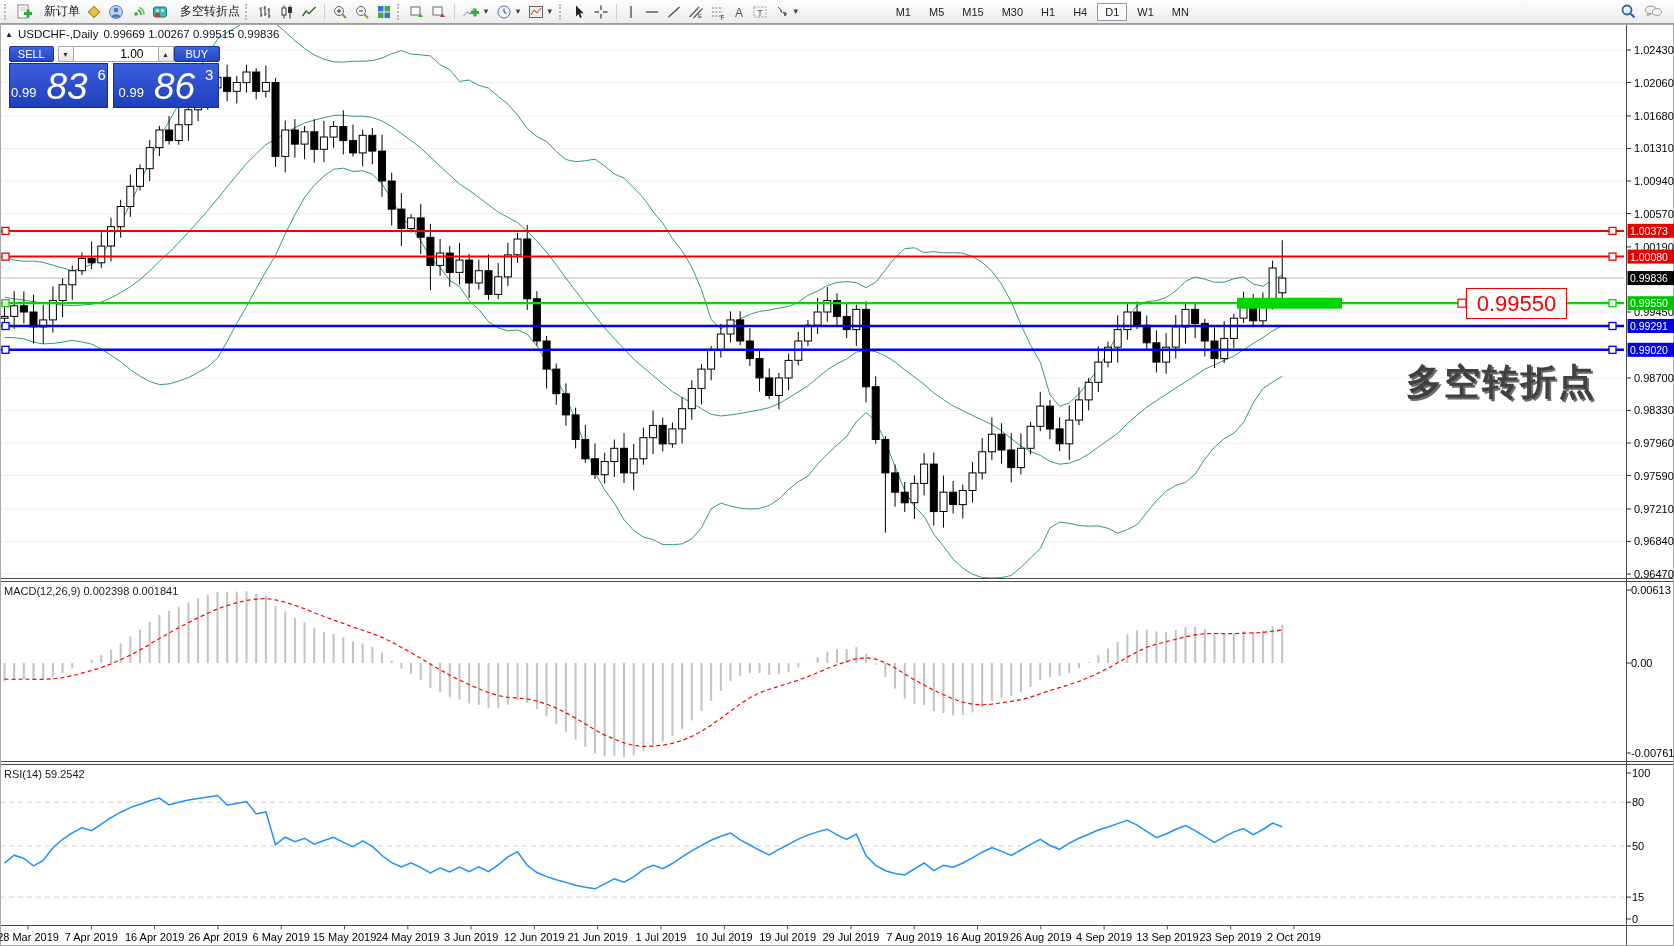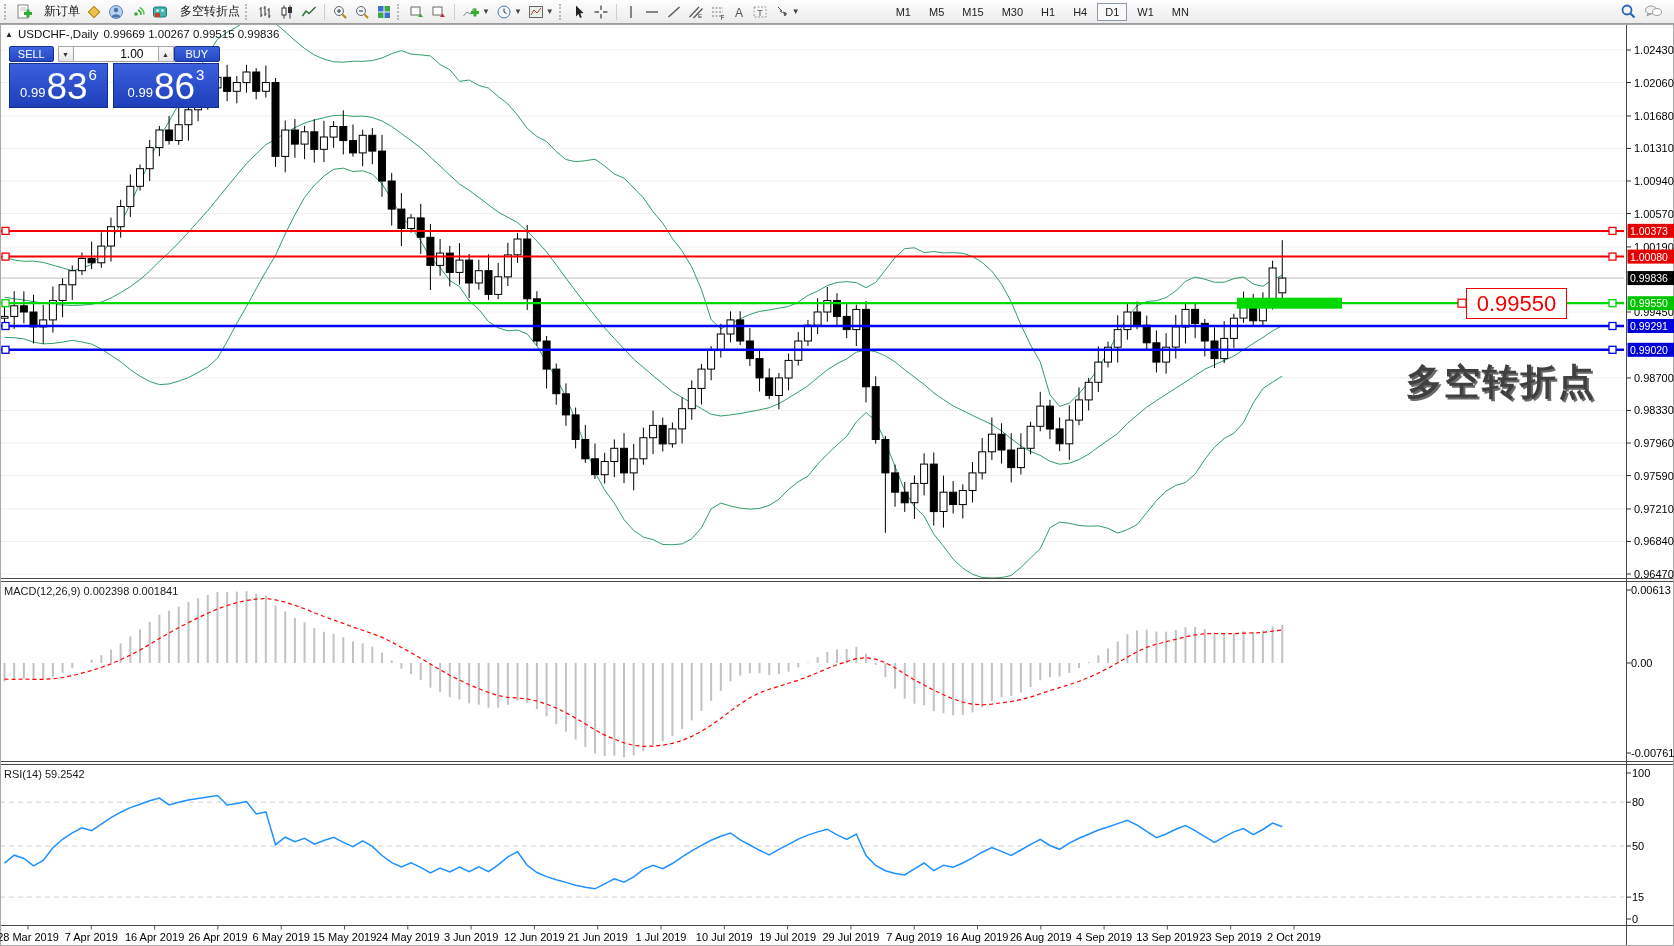--- a/index.html
+++ b/index.html
@@ -36,21 +36,21 @@
     font-size:7px;color:#333;display:flex;align-items:center;justify-content:center;}
   #tp-vol{width:70px;background:#fff;border:1px solid #a9a9a9;border-left:none;border-right:none;
     font-size:12px;color:#000;display:flex;align-items:center;justify-content:flex-end;padding-right:14px;}
   #tp-vol-wrap{display:flex;margin-left:4px;margin-right:auto;justify-content:center;}
   #tp-row2{display:flex;margin-top:1px;}
   .tp-big{height:45px;background:linear-gradient(#3b5fdd,#1f3fbb);border:1px solid #16308d;
     color:#fff;display:flex;align-items:flex-end;justify-content:center;padding-bottom:3px;box-sizing:border-box;}
   #tp-sell-big{width:99px;}
   #tp-buy-big{width:106px;margin-left:5px;}
   .tp-prefix{font-size:13px;font-weight:normal;margin-bottom:4px;}
-  .tp-main{font-size:37px;line-height:34px;font-weight:normal;margin:0 1px;}
+  .tp-main{font-size:37px;line-height:34px;font-weight:normal;margin:0 10px;font-style:italic;}
   .tp-sup{font-size:15px;align-self:flex-start;margin-top:2px;}
   
   #price-box{position:absolute;left:1466px;top:288px;width:99px;height:29px;z-index:4;
     background:#fff;border:1px solid #f40000;color:#f40000;font-size:22px;
     display:flex;align-items:center;justify-content:center;}
   #annotation{position:absolute;left:1406px;top:358px;z-index:4;font-size:36px;font-weight:bold;
     color:#404040;letter-spacing:2px;text-shadow:2px 2px 0 #6a6a6a;white-space:nowrap;}
 </style>
 </head>
 <body>

